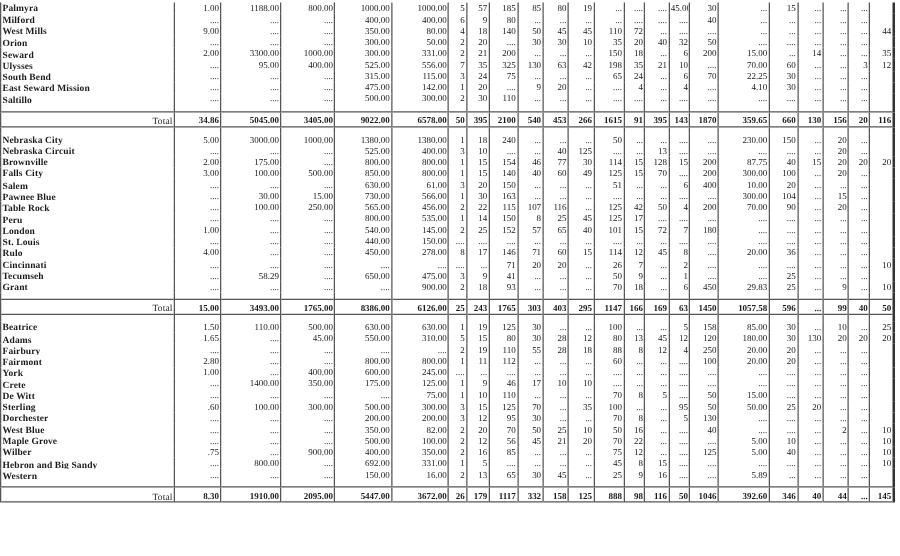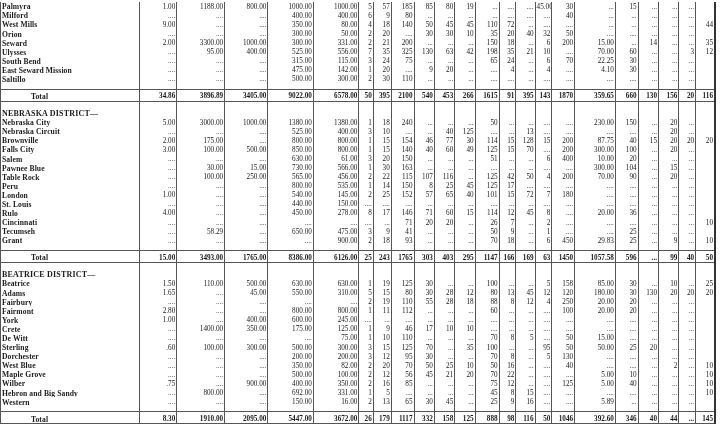--- a/index.html
+++ b/index.html
@@ -33,21 +33,21 @@
     text-align:left;
     font-weight:bold;
     font-size:7.6px;
     padding-left:4px;
     letter-spacing:0.1px;
   }
   .num{text-align:right;padding-right:2px;font-size:7.2px;}
   tr.row td{height:9.1px;}
   tr.blank td{height:5px;border-left:1px solid #555;}
   tr.total td{height:11px;font-weight:bold;}
-  tr.total td.name{font-weight:bold;padding-left:30px;}
+  tr.total td.name{font-weight:normal;padding-left:30px;text-align:right;}
   tr.sect td{
     height:11px;font-weight:bold;text-align:left;
     font-size:8px;letter-spacing:0.2px;
   }
   .ruleTop{border-top:1px solid #555;}
   .ruleBot{border-bottom:1px solid #555;}
   .edge-left{border-left:2px solid #333;}
   .edge-right{border-right:2px solid #333;}
 </style>
 </head>
@@ -327,21 +327,21 @@
           <td class="num"></td>
           <td class="num"></td>
           <td class="num"></td>
           <td class="num"></td>
           <td class="num"></td>
           <td class="num edge-right"></td>
         </tr>
         <tr class="total ruleTop ruleBot">
           <td class="name first edge-left" style="padding-left: 30px;">Total</td>
           <td class="num">34.86</td>
-          <td class="num">3896.89</td>
+          <td class="num">5045.00</td>
           <td class="num">3405.00</td>
           <td class="num">9022.00</td>
           <td class="num">6578.00</td>
           <td class="num">50</td>
           <td class="num">395</td>
           <td class="num">2100</td>
           <td class="num">540</td>
           <td class="num">453</td>
           <td class="num">266</td>
           <td class="num">1615</td>
@@ -351,45 +351,20 @@
           <td class="num">1870</td>
           <td class="num">359.65</td>
           <td class="num">660</td>
           <td class="num">130</td>
           <td class="num">156</td>
           <td class="num">20</td>
           <td class="num edge-right">116</td>
         </tr>
         <tr class="blank">
           <td class="first edge-left"></td>
-          <td class="num"></td>
-          <td class="num"></td>
-          <td class="num"></td>
-          <td class="num"></td>
-          <td class="num"></td>
-          <td class="num"></td>
-          <td class="num"></td>
-          <td class="num"></td>
-          <td class="num"></td>
-          <td class="num"></td>
-          <td class="num"></td>
-          <td class="num"></td>
-          <td class="num"></td>
-          <td class="num"></td>
-          <td class="num"></td>
-          <td class="num"></td>
-          <td class="num"></td>
-          <td class="num"></td>
-          <td class="num"></td>
-          <td class="num"></td>
-          <td class="num"></td>
-          <td class="num edge-right"></td>
-        </tr>
-        <tr class="sect">
-          <td class="name first edge-left">NEBRASKA DISTRICT—</td>
           <td class="num"></td>
           <td class="num"></td>
           <td class="num"></td>
           <td class="num"></td>
           <td class="num"></td>
           <td class="num"></td>
           <td class="num"></td>
           <td class="num"></td>
           <td class="num"></td>
           <td class="num"></td>
@@ -801,45 +776,20 @@
           <td class="num">1450</td>
           <td class="num">1057.58</td>
           <td class="num">596</td>
           <td class="num">...</td>
           <td class="num">99</td>
           <td class="num">40</td>
           <td class="num edge-right">50</td>
         </tr>
         <tr class="blank">
           <td class="first edge-left"></td>
-          <td class="num"></td>
-          <td class="num"></td>
-          <td class="num"></td>
-          <td class="num"></td>
-          <td class="num"></td>
-          <td class="num"></td>
-          <td class="num"></td>
-          <td class="num"></td>
-          <td class="num"></td>
-          <td class="num"></td>
-          <td class="num"></td>
-          <td class="num"></td>
-          <td class="num"></td>
-          <td class="num"></td>
-          <td class="num"></td>
-          <td class="num"></td>
-          <td class="num"></td>
-          <td class="num"></td>
-          <td class="num"></td>
-          <td class="num"></td>
-          <td class="num"></td>
-          <td class="num edge-right"></td>
-        </tr>
-        <tr class="sect">
-          <td class="name first edge-left">BEATRICE DISTRICT—</td>
           <td class="num"></td>
           <td class="num"></td>
           <td class="num"></td>
           <td class="num"></td>
           <td class="num"></td>
           <td class="num"></td>
           <td class="num"></td>
           <td class="num"></td>
           <td class="num"></td>
           <td class="num"></td>

